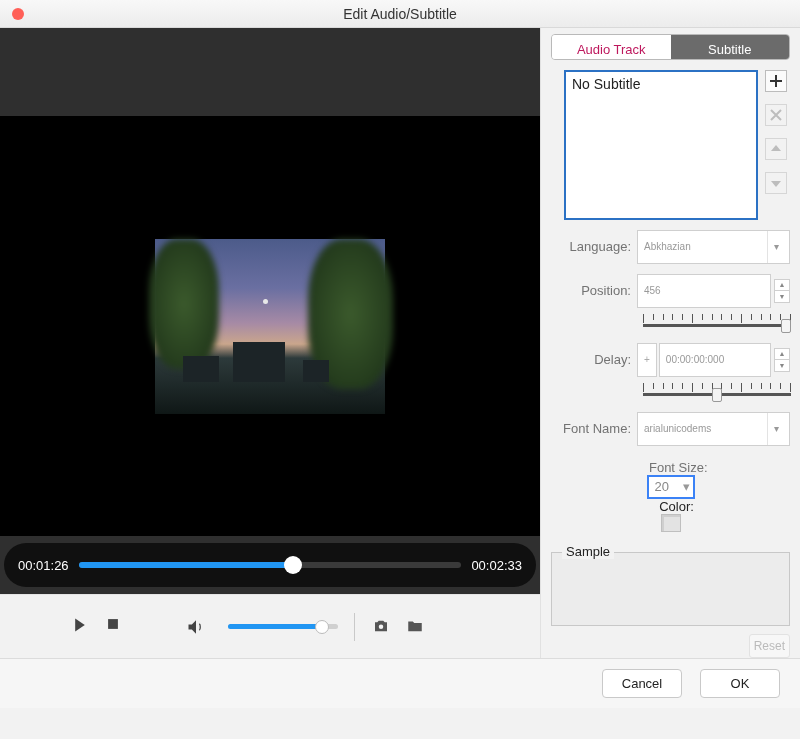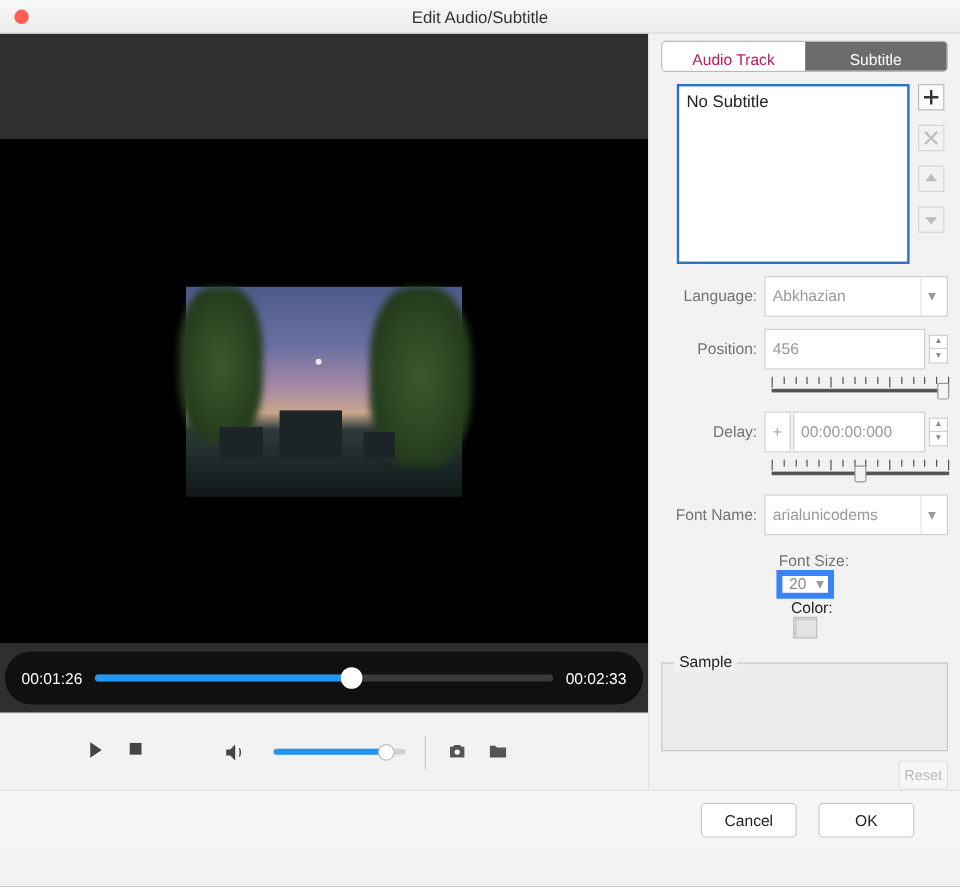--- a/index.html
+++ b/index.html
@@ -95,54 +95,54 @@
     padding:4px 6px; font-size:14px;
   }
   .list-btn-col { width:28px; display:flex; flex-direction:column; align-items:center; gap:12px; margin-left:4px; }
   .sq-btn { width:22px; height:22px; border:1px solid #bcbcbc; background:#fbfbfb;
             display:flex; align-items:center; justify-content:center; color:#555; cursor:pointer;}
   .sq-btn.dis { color:#bdbdbd; background:#f2f2f2; border-color:#d6d6d6; cursor:default;}
   .form-row { display:flex; align-items:center; margin-top:10px; }
   .form-lbl { width:86px; text-align:right; padding-right:6px; font-size:13px; color:#737373;}
   .select, .textfield {
     flex:1; height:24px; background:#fff; border:1px solid #cfcfcf;
-    display:flex; align-items:center; padding:16px 6px; color:#999; font-size:13px;
+    display:flex; align-items:center; padding:16px 6px; color:#999; font-size:10px;
     position:relative;
   }
   .select .caret {
     position:absolute; right:4px; top:0; bottom:0; width:18px;
     display:flex; align-items:center; justify-content:center; color:#999;
     border-left:1px solid #e3e3e3;
   }
   .stepper { width:16px; display:flex; flex-direction:column; margin-left:3px;}
   .stepper span { height:12px; border:1px solid #cfcfcf; background:#fff; font-size:7px;
                   display:flex; align-items:center; justify-content:center; color:#888;}
   .stepper span + span { border-top:none; }
   .hslider { margin:6px 0 0 92px; width:148px; }
   .ticks { display:flex; justify-content:space-between; font-size:1px;}
   .tick { width:1px; height:6px; background:#555;}
   .tick.major { height:9px;}
   .hslider-track { height:3px; background:#555; margin-top:1px; position:relative;}
   .hslider-thumb { position:absolute; top:-5px; width:10px; height:14px; background:#f4f4f4; border:1px solid #999; border-radius:2px;}
   .row-inline { display:flex; align-items:center; margin-top:14px;flex-direction:column; }
   .row-inline .form-lbl { width:86px;}
-  .mini-select { width:48px; height:24px; background:#fff; border:5px solid #3b82f6;
+  .mini-select { width:48px; height:24px; background:#fff; border:2px solid #3b82f6;
                  display:flex; align-items:center; padding:0 6px; color:#888; font-size:13px; position:relative;}
   .mini-select .caret { position:absolute; right:3px; color:#999; }
   .color-lbl { margin-left:18px; margin-right:6px; font-size:13px;}
   .color-swatch { width:20px; height:18px; background:#e3e3e3; border:1px solid #bfbfbf; box-shadow: 2px 2px 0 #cfcfcf inset; }
   .sample-box {
     margin-top:20px; height:90px; border:1px solid #c8c8c8; background:#ececec; position:relative;
   }
   .sample-legend { position:absolute; top:-9px; left:10px; background:#f2f2f2; padding:0 4px; font-size:13px;}
   .reset-row { display:flex; justify-content:flex-end; margin-top:8px;}
   .btn-flat { padding:4px 4px; font-size:12px; color:#bbb; background:#f7f7f7; border:1px solid #e2e2e2; border-radius:3px;}
   .footer {
     height:50px; border-top:1px solid #dcdcdc;
-    display:flex; align-items:center; justify-content:flex-end; padding:0 38px; gap:18px;
+    display:flex; align-items:center; justify-content:flex-end; padding:0 20px; gap:18px;
     background:#f6f6f6;
   }
   .btn { min-width:80px; padding:6px 18px; background:#fff; border:1px solid #c9c9c9; border-radius:4px;
          font-size:13px; text-align:center; cursor:pointer;}
   svg { display:block; }
 </style>
 </head>
 <body>
 
 <div class="title-bar">

